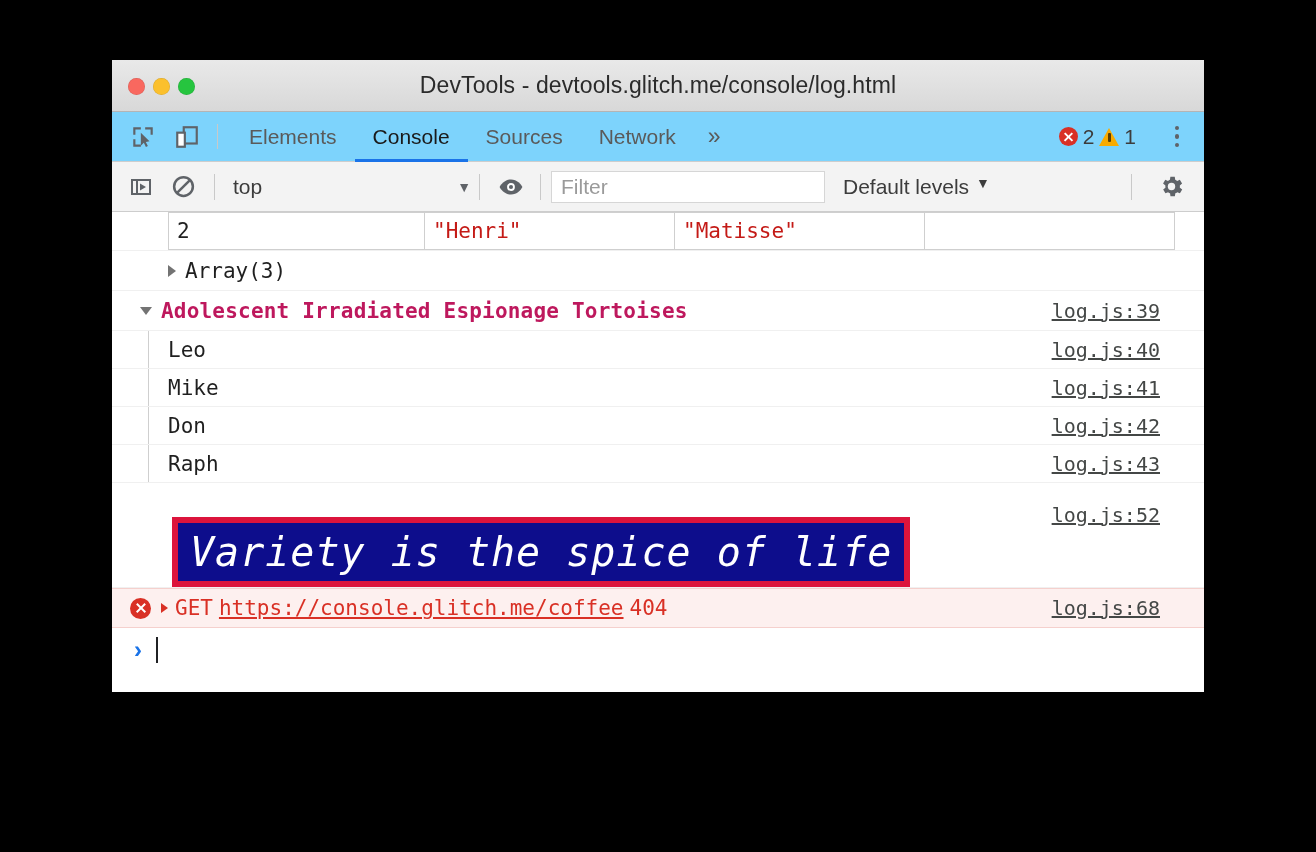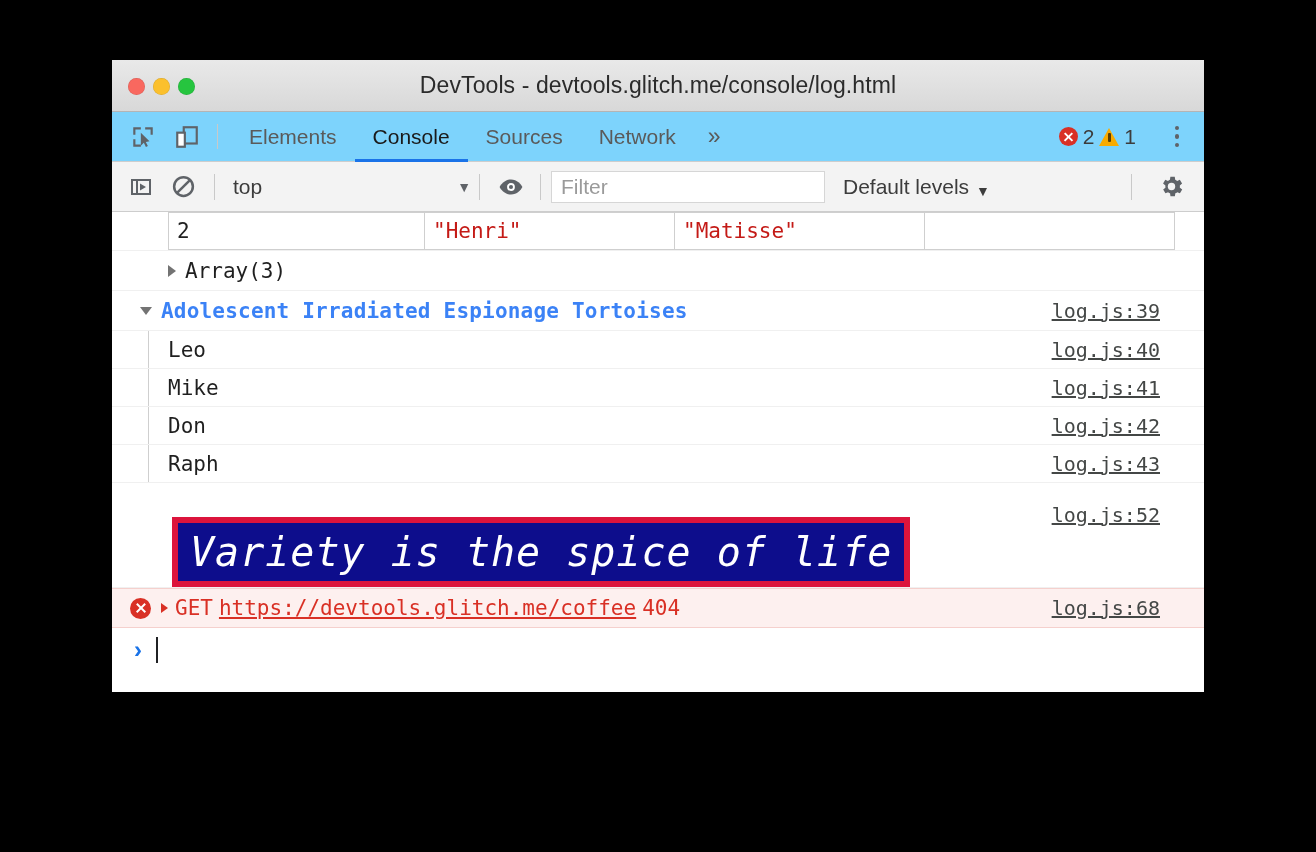--- a/index.html
+++ b/index.html
@@ -191,21 +191,21 @@
     background: #ffffff;
     border: 1px solid #d6d6d6;
     font-size: 21px;
     color: #9a9a9a;
     display: flex;
     align-items: center;
     padding-left: 9px;
   }
   #levels {
     display: flex;
-    align-items: flex-end;
+    align-items: flex-start;
     gap: 7px;
     font-size: 21px;
     color: #3c3c3c;
     margin-left: 18px;
   }
   #levels .caret { font-size: 14px; color: #3c3c3c; }
 
   
   #console-body {
     position: relative;
@@ -288,21 +288,21 @@
 
   
   #group-header {
     padding-left: 28px;
     min-height: 40px;
   }
   #group-header .label {
     font-family: "DejaVu Sans Mono", monospace;
     font-size: 21px;
     font-weight: bold;
-    color: #3b82f6;
+    color: #be185d;
     letter-spacing: 0.2px;
   }
 
   .group-child {
     padding-left: 56px;
     min-height: 38px;
   }
   .group-child::before {
     content: "";
     position: absolute;
@@ -577,21 +577,21 @@
       <div id="styled-box">
         <span id="styled-text">Variety is the spice of life</span>
       </div>
       <span class="srclink">log.js:52</span>
     </div>
 
     <div id="error-row" class="row">
       <span class="err-dot"></span>
       <span class="tri err"></span>
       <span class="err-text">GET</span>
-      <span class="err-url">https://devtools.glitch.me/coffee</span>
+      <span class="err-url">https://console.glitch.me/coffee</span>
       <span class="err-text">404</span>
       <span class="srclink">log.js:68</span>
     </div>
 
     <div id="prompt-row">
       <span id="prompt-chevron">›</span>
       <span id="caret"></span>
     </div>
 
   </div>

